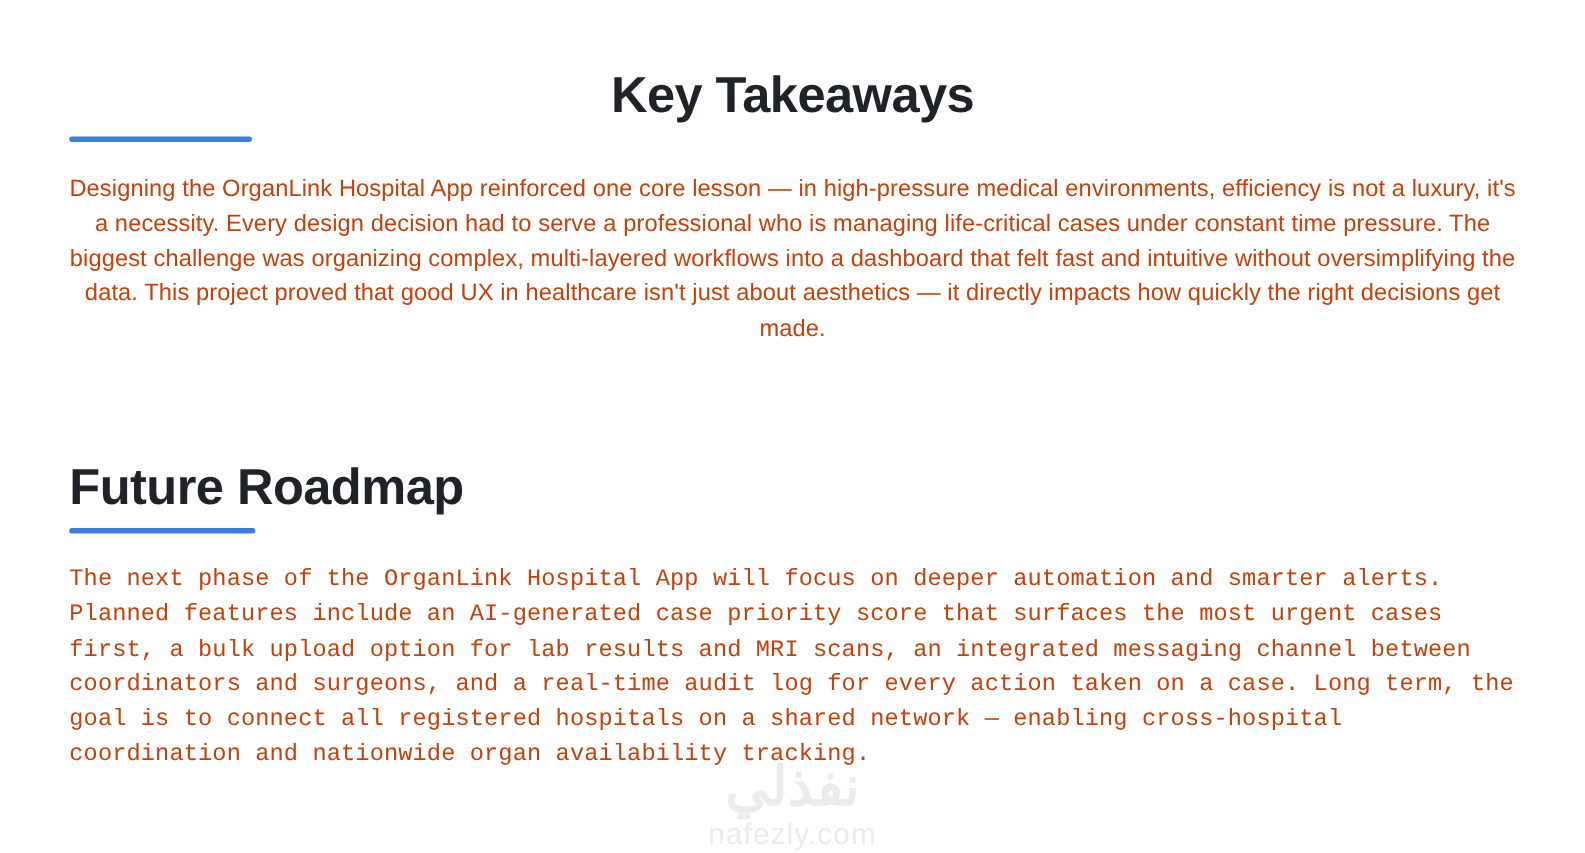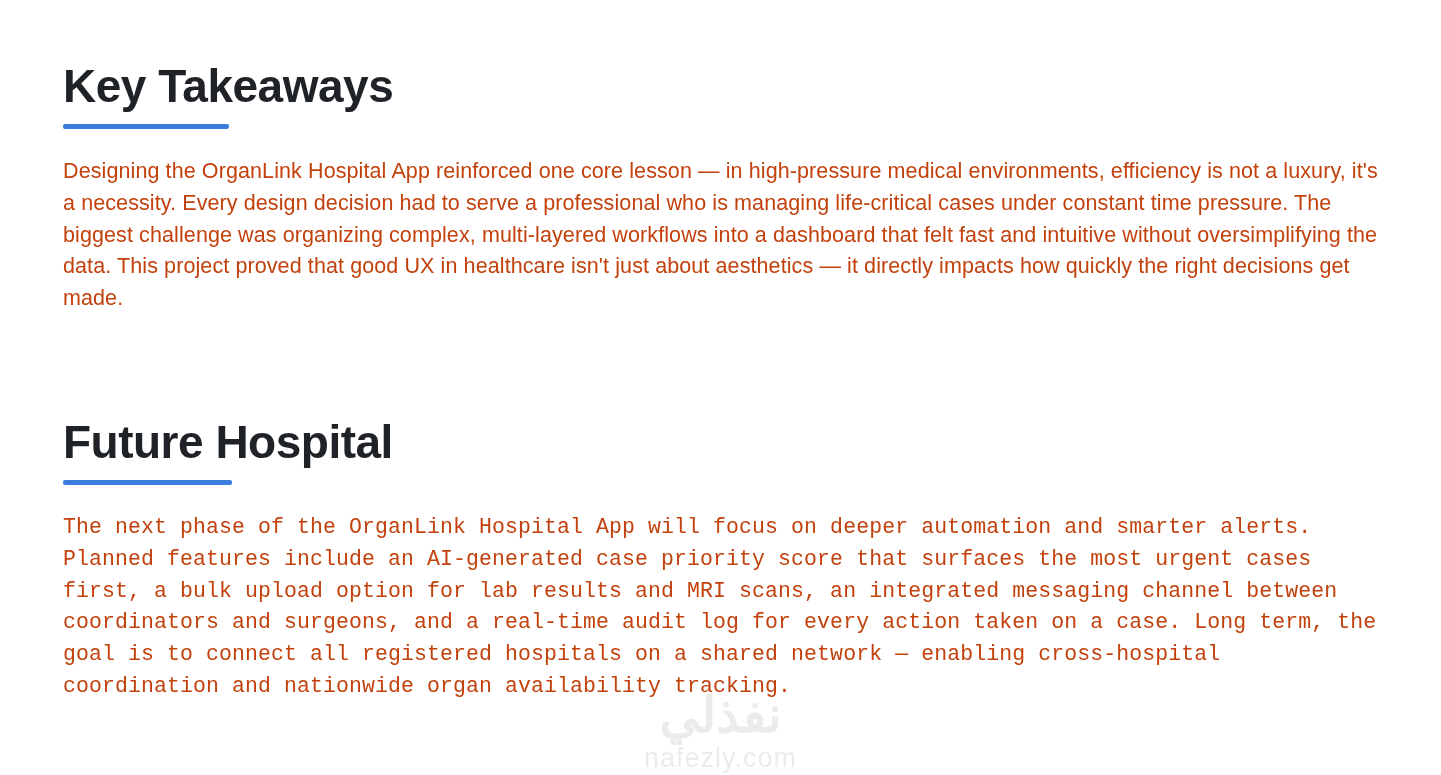--- a/index.html
+++ b/index.html
@@ -18,21 +18,21 @@
     position: relative;
     width: 1441px;
     height: 775px;
     box-sizing: border-box;
   }
   .section {
     position: absolute;
     left: 63px;
     right: 63px;
   }
-  .section-takeaways { top: 58px; }
+  .section-takeaways { top: 58px; text-align: center; }
   .section-roadmap { top: 414px; }
 
   h2.section-title {
     margin: 0;
     font-size: 46px;
     line-height: 56px;
     font-weight: 700;
     color: #1f2227;
     letter-spacing: -0.5px;
   }
@@ -94,21 +94,21 @@
 
 <div class="page">
 
   <section class="section section-takeaways">
     <h2 class="section-title">Key Takeaways</h2>
     <div class="title-underline"></div>
     <p class="section-body">Designing the OrganLink Hospital App reinforced one core lesson — in high-pressure medical environments, efficiency is not a luxury, it's a necessity. Every design decision had to serve a professional who is managing life-critical cases under constant time pressure. The biggest challenge was organizing complex, multi-layered workflows into a dashboard that felt fast and intuitive without oversimplifying the data. This project proved that good UX in healthcare isn't just about aesthetics — it directly impacts how quickly the right decisions get made.</p>
   </section>
 
   <section class="section section-roadmap">
-    <h2 class="section-title">Future Hospital</h2>
+    <h2 class="section-title">Future Roadmap</h2>
     <div class="title-underline"></div>
     <p class="section-body">The next phase of the OrganLink Hospital App will focus on deeper automation and smarter alerts. Planned features include an AI-generated case priority score that surfaces the most urgent cases first, a bulk upload option for lab results and MRI scans, an integrated messaging channel between coordinators and surgeons, and a real-time audit log for every action taken on a case. Long term, the goal is to connect all registered hospitals on a shared network — enabling cross-hospital coordination and nationwide organ availability tracking.</p>
   </section>
 
   <div class="watermark">
     <div class="watermark-mark">نفذلي</div>
     <div class="watermark-text">nafezly.com</div>
   </div>
 
 </div>

